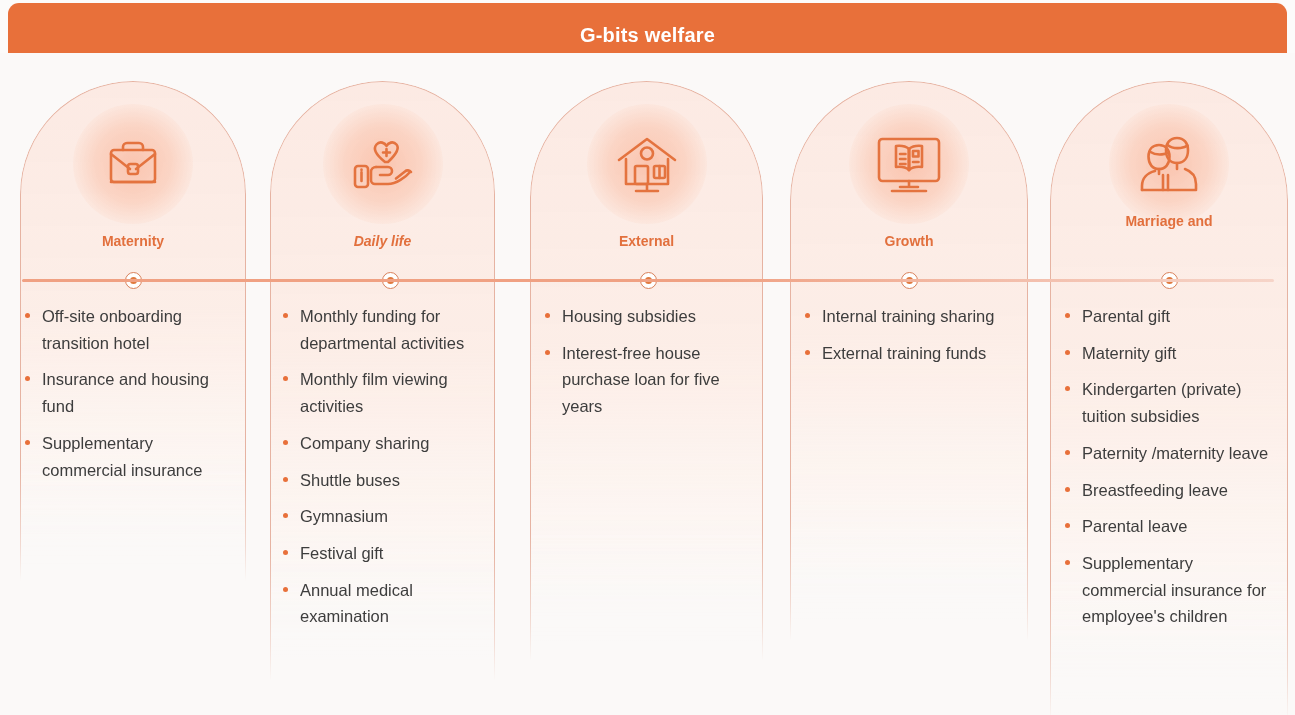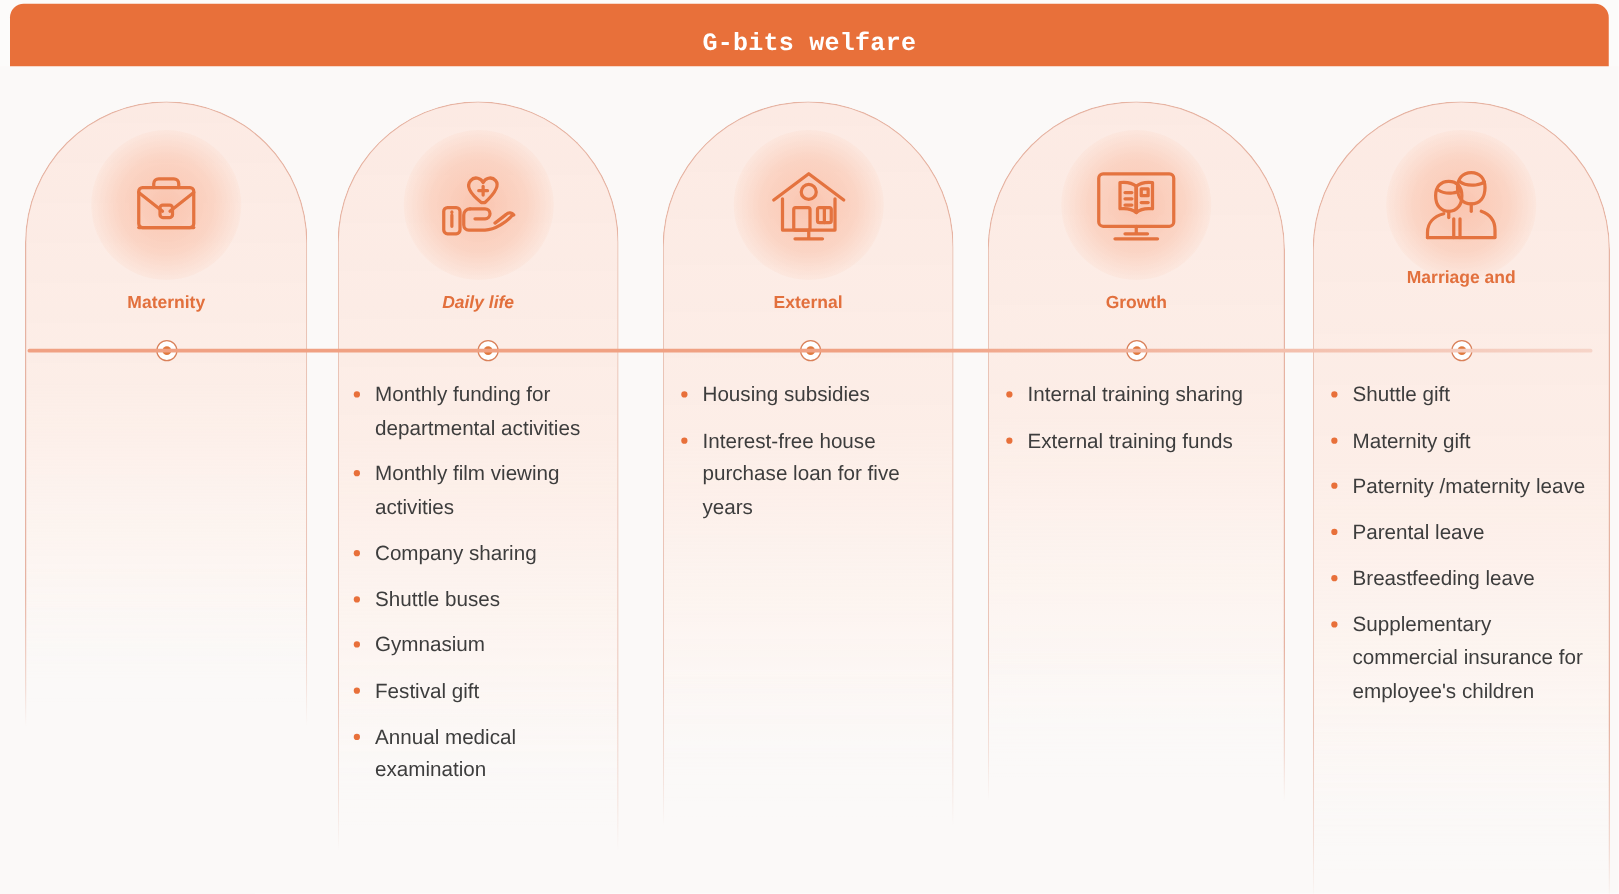--- a/index.html
+++ b/index.html
@@ -26,21 +26,20 @@
     left: 8px;
     top: 3px;
     width: 1279px;
     height: 64px;
     background: #e8703a;
     border-radius: 11px 11px 0 0;
     display: flex;
     align-items: center;
     justify-content: center;
     box-sizing: border-box;
-    font-family: Liberation Mono, monospace;
   }
   #title-bar .title-text {
     color: #ffffff;
     font-size: 20px;
     font-weight: bold;
     letter-spacing: 0.2px;
   }
 
   
   #board {
@@ -196,20 +195,25 @@
           <path d="M14 26 L33 41 M58 26 L39 41"></path>
           <rect x="31" y="36" width="10" height="10" rx="2.2"></rect>
           <path d="M14 54 h44"></path>
         </svg>
       </div>
       <div class="col-title">Maternity</div>
     </div>
     <div class="marker" style="left:133px;">
       <span class="marker-dot"></span>
     </div>
+    <ul class="bullet-list" style="left:22px; width:210px;">
+      <li>Off-site onboarding transition hotel</li>
+      <li>Insurance and housing fund</li>
+      <li>Supplementary commercial insurance</li>
+    </ul>
 
     <div class="column" style="left:270px; width:225px; height:600px;font-style:italic;">
       <div class="icon-glow"></div>
       <div class="icon-wrap">
         <svg width="76" height="72" viewBox="0 0 76 72" fill="none" stroke="#e4733f" stroke-width="2.6" stroke-linecap="round" stroke-linejoin="round">
           <path d="M40 34 C30 26 28 20.5 31.5 16.5 C35 12.5 40 15 41.5 18 C43 15 48 12.5 51.5 16.5 C55 20.5 51 26.5 43 34 Z"></path>
           <path d="M41.5 21 v7 M38 24.5 h7"></path>
           <path d="M31 39 h12 a4 4 0 0 1 0 8 h-8"></path>
           <path d="M31 39 a5 5 0 0 0 -5 5 v8 a4 4 0 0 0 4 4 h13 c8 0 18 -7 22 -12"></path>
           <path d="M66 44 a4 4 0 0 0 -6 -0.5 l-9 7"></path>
@@ -297,24 +301,25 @@
         </svg>
       </div>
       <div class="col-title two-line">
         <div>Marriage and</div>
       </div>
     </div>
     <div class="marker" style="left:1169px;">
       <span class="marker-dot"></span>
     </div>
     <ul class="bullet-list" style="left:1062px; width:215px;">
-      <li>Shuttle gift</li>
+      <li>Parental gift</li>
       <li>Maternity gift</li>
+      <li>Kindergarten (private) tuition subsidies</li>
       <li>Paternity /maternity leave</li>
+      <li>Breastfeeding leave</li>
       <li>Parental leave</li>
-      <li>Breastfeeding leave</li>
       <li>Supplementary commercial insurance for employee's children</li>
     </ul>
 
     <div id="connector-line"></div>
 
   </div>
 </div>
 
 </body></html>

